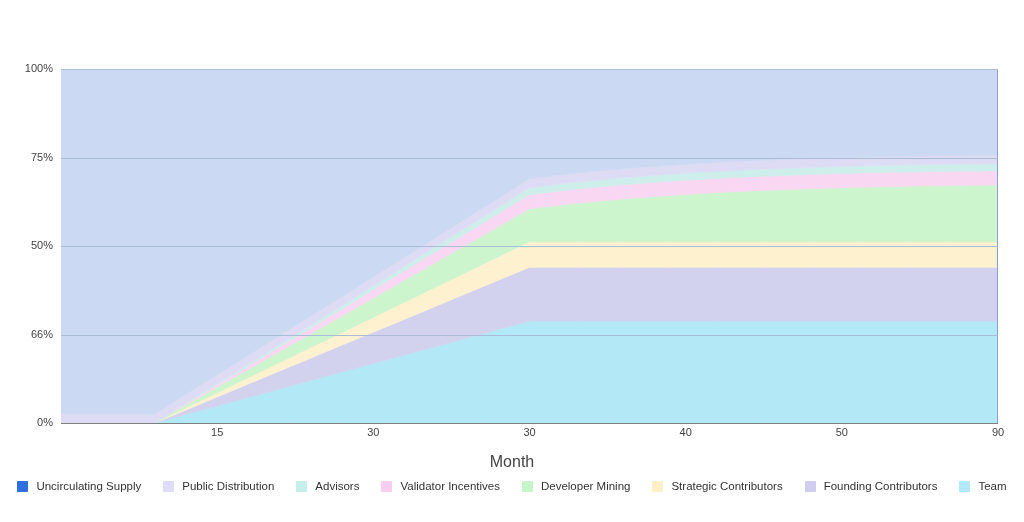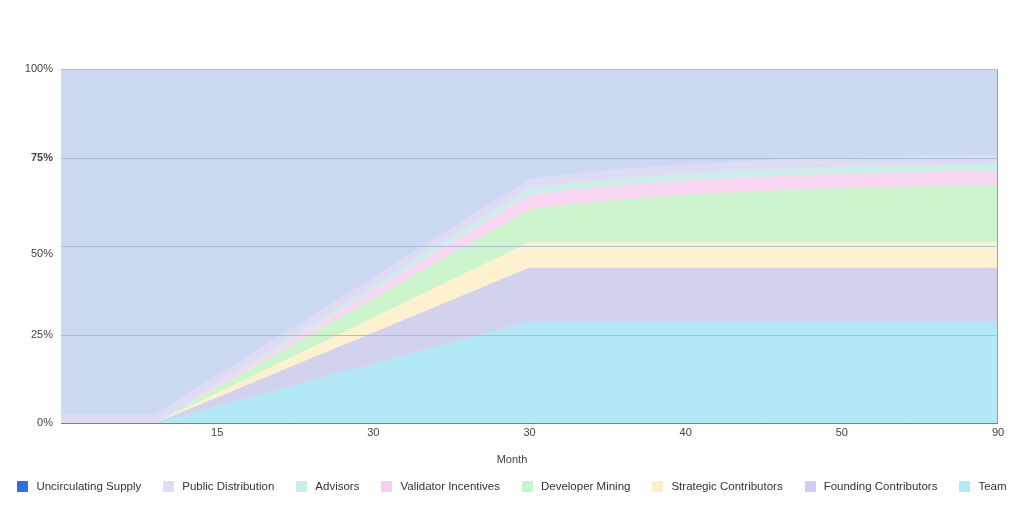--- a/index.html
+++ b/index.html
@@ -38,21 +38,21 @@
   .y-label{
     position:absolute;width:48px;text-align:right;left:5px;
     font-size:11px;color:#444;
   }
   .x-label{
     position:absolute;text-align:center;font-size:11px;color:#444;
     width:40px;
   }
   .axis-title{
     position:absolute;left:0;top:453px;width:1024px;text-align:center;
-    font-size:11px;color:#444;
+    font-size:16px;color:#444;
   }
 
   .legend{
     position:absolute;left:0;top:480px;width:1024px;
     display:flex;justify-content:center;align-items:center;
     gap:22px;flex-wrap:nowrap;
   }
   .legend-item{display:flex;align-items:center;gap:8px;}
   .legend-swatch{
     width:11px;height:11px;display:inline-block;border-radius:1px;
@@ -83,23 +83,23 @@
         <div class="gridline" style="top: 177px;"></div>
         <div class="gridline" style="top: 89px;"></div>
         <div class="gridline" style="top: 0px;"></div>
       </div>
   </div>
 
   <div class="axis-line-x"></div>
 
   <div class="y-labels" id="y-axis-labels">
       <div class="y-label" style="top: 416px;">0%</div>
-      <div class="y-label" style="top: 327.5px;">25%</div>
-      <div class="y-label" style="top: 239px; margin-top: 8px;">50%</div>
-      <div class="y-label" style="top: 150.5px; font-weight: bold;">75%</div>
+      <div class="y-label" style="top: 327.5px;">66%</div>
+      <div class="y-label" style="top: 239px;">50%</div>
+      <div class="y-label" style="top: 150.5px;">75%</div>
       <div class="y-label" style="top: 62px;">100%</div>
     </div>
   <div id="x-axis-labels">
       <div class="x-label" style="left: 197.167px; top: 426px;">15</div>
       <div class="x-label" style="left: 353.333px; top: 426px;">30</div>
       <div class="x-label" style="left: 509.5px; top: 426px;">30</div>
       <div class="x-label" style="left: 665.667px; top: 426px;">40</div>
       <div class="x-label" style="left: 821.833px; top: 426px;">50</div>
       <div class="x-label" style="left: 978px; top: 426px;">90</div>
     </div>

